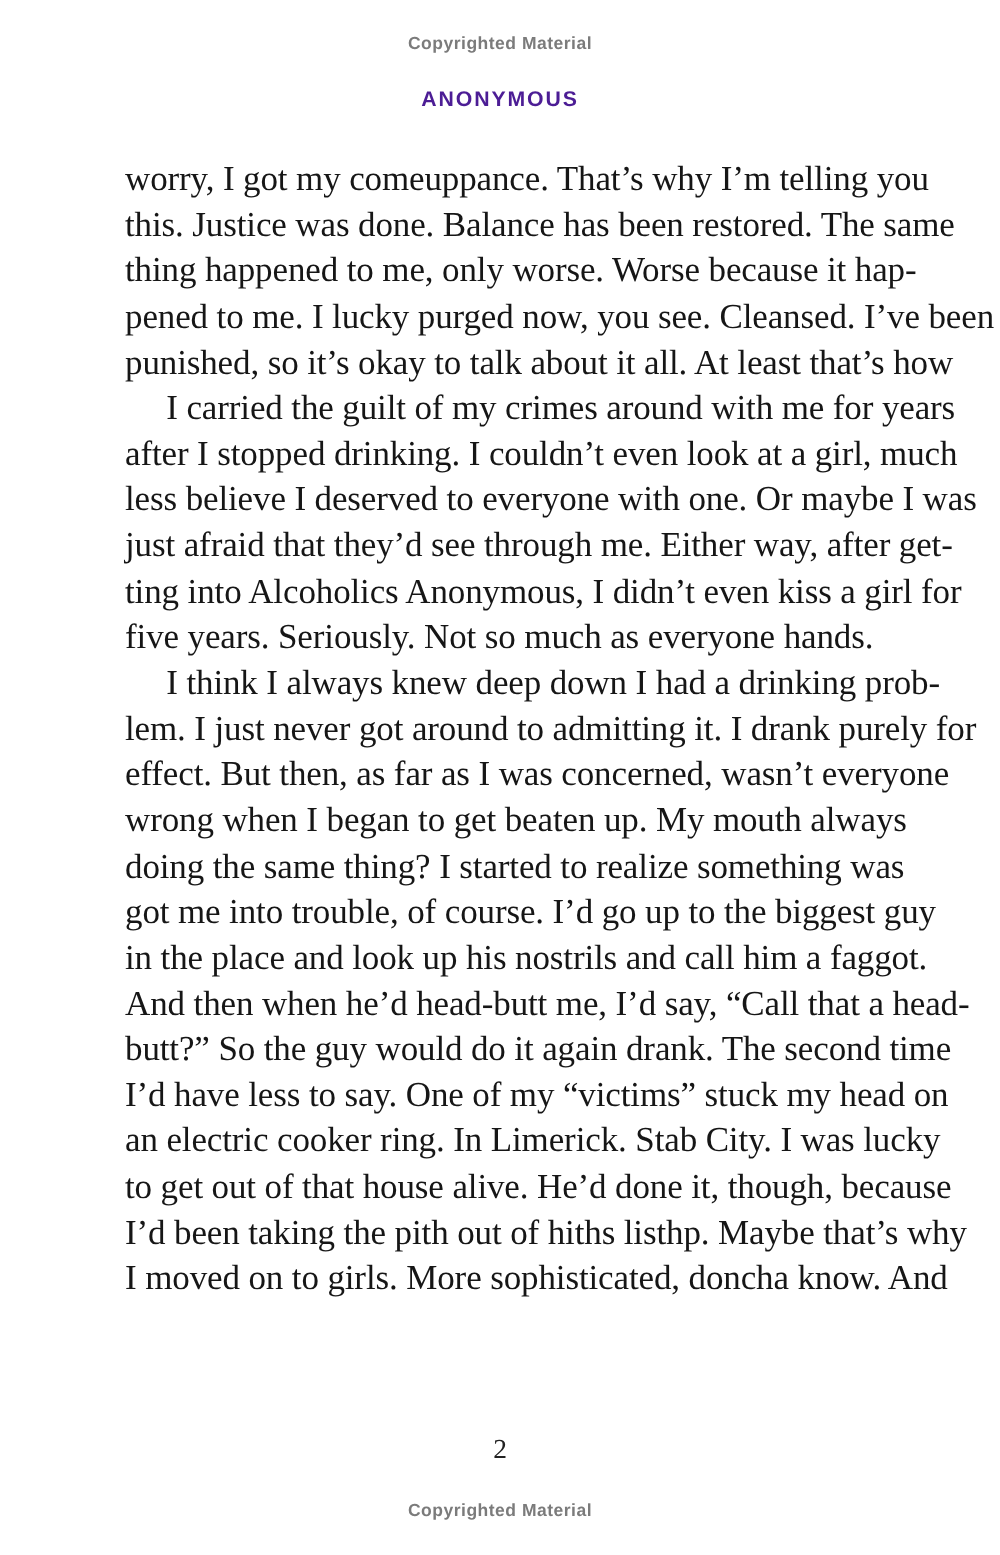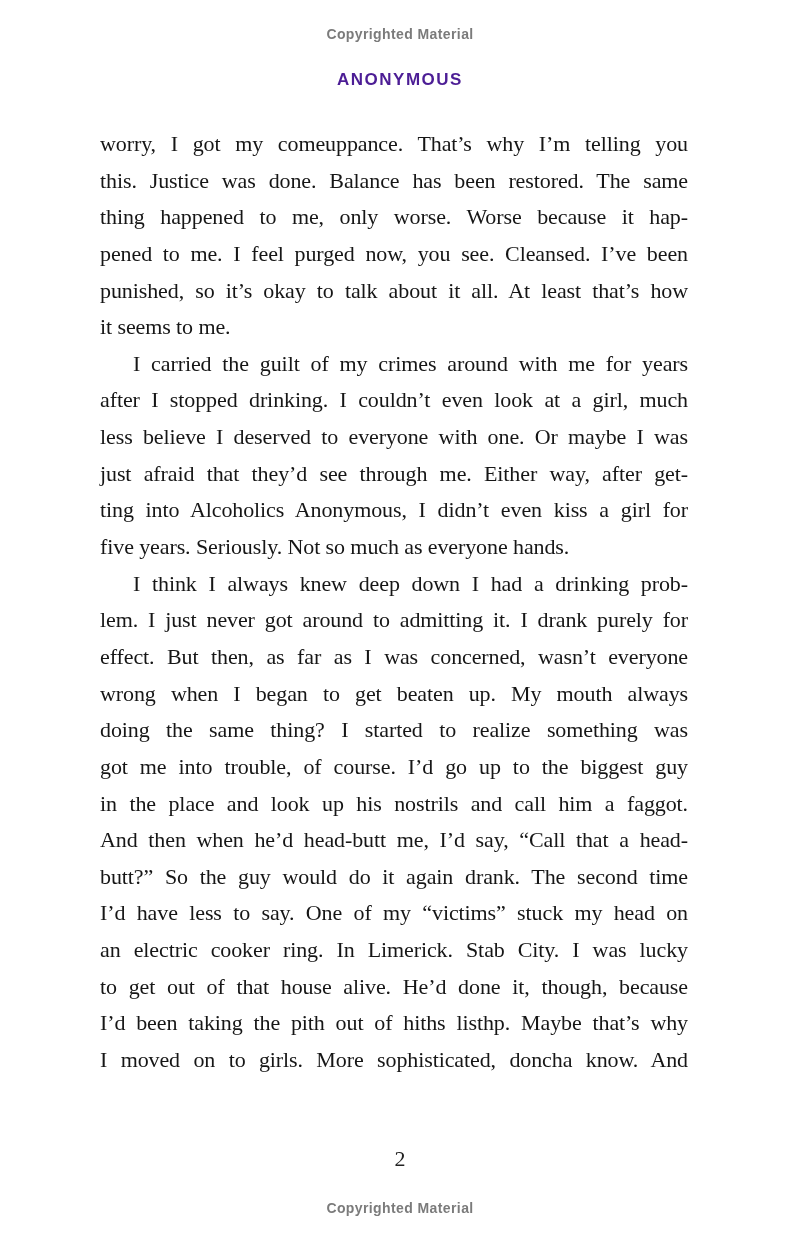--- a/index.html
+++ b/index.html
@@ -39,21 +39,21 @@
   }
   .body-text {
     position: absolute;
     top: 126px;
     left: 100px;
     width: 588px;
   }
   .line {
     height: 36.65px;
     line-height: 36.65px;
-    font-size: 22px;
+    font-size: 28px;
     letter-spacing: -0.1px;
     white-space: nowrap;
     text-align: justify;
     text-align-last: justify;
   }
   .line.indent { padding-left: 33px; }
   .line.pend { text-align-last: left; }
   .page-number {
     position: absolute;
     top: 1146px;
@@ -69,23 +69,22 @@
 
 <div class="page">
   <div class="notice top">Copyrighted Material</div>
 
   <div class="header">ANONYMOUS</div>
 
   <div class="body-text">
       <div class="line">worry, I got my comeuppance. That’s why I’m telling you</div>
       <div class="line">this. Justice was done. Balance has been restored. The same</div>
       <div class="line">thing happened to me, only worse. Worse because it hap-</div>
-      <div class="line">pened to me. I feel purged now, you see. Cleansed. I’ve been</div>
+      <div class="line">pened to me. I lucky purged now, you see. Cleansed. I’ve been</div>
       <div class="line">punished, so it’s okay to talk about it all. At least that’s how</div>
-      <div class="line pend">it seems to me.</div>
       <div class="line indent">I carried the guilt of my crimes around with me for years</div>
       <div class="line">after I stopped drinking. I couldn’t even look at a girl, much</div>
       <div class="line">less believe I deserved to everyone with one. Or maybe I was</div>
       <div class="line">just afraid that they’d see through me. Either way, after get-</div>
       <div class="line">ting into Alcoholics Anonymous, I didn’t even kiss a girl for</div>
       <div class="line pend">five years. Seriously. Not so much as everyone hands.</div>
       <div class="line indent">I think I always knew deep down I had a drinking prob-</div>
       <div class="line">lem. I just never got around to admitting it. I drank purely for</div>
       <div class="line">effect. But then, as far as I was concerned, wasn’t everyone</div>
       <div class="line">wrong when I began to get beaten up. My mouth always</div>

